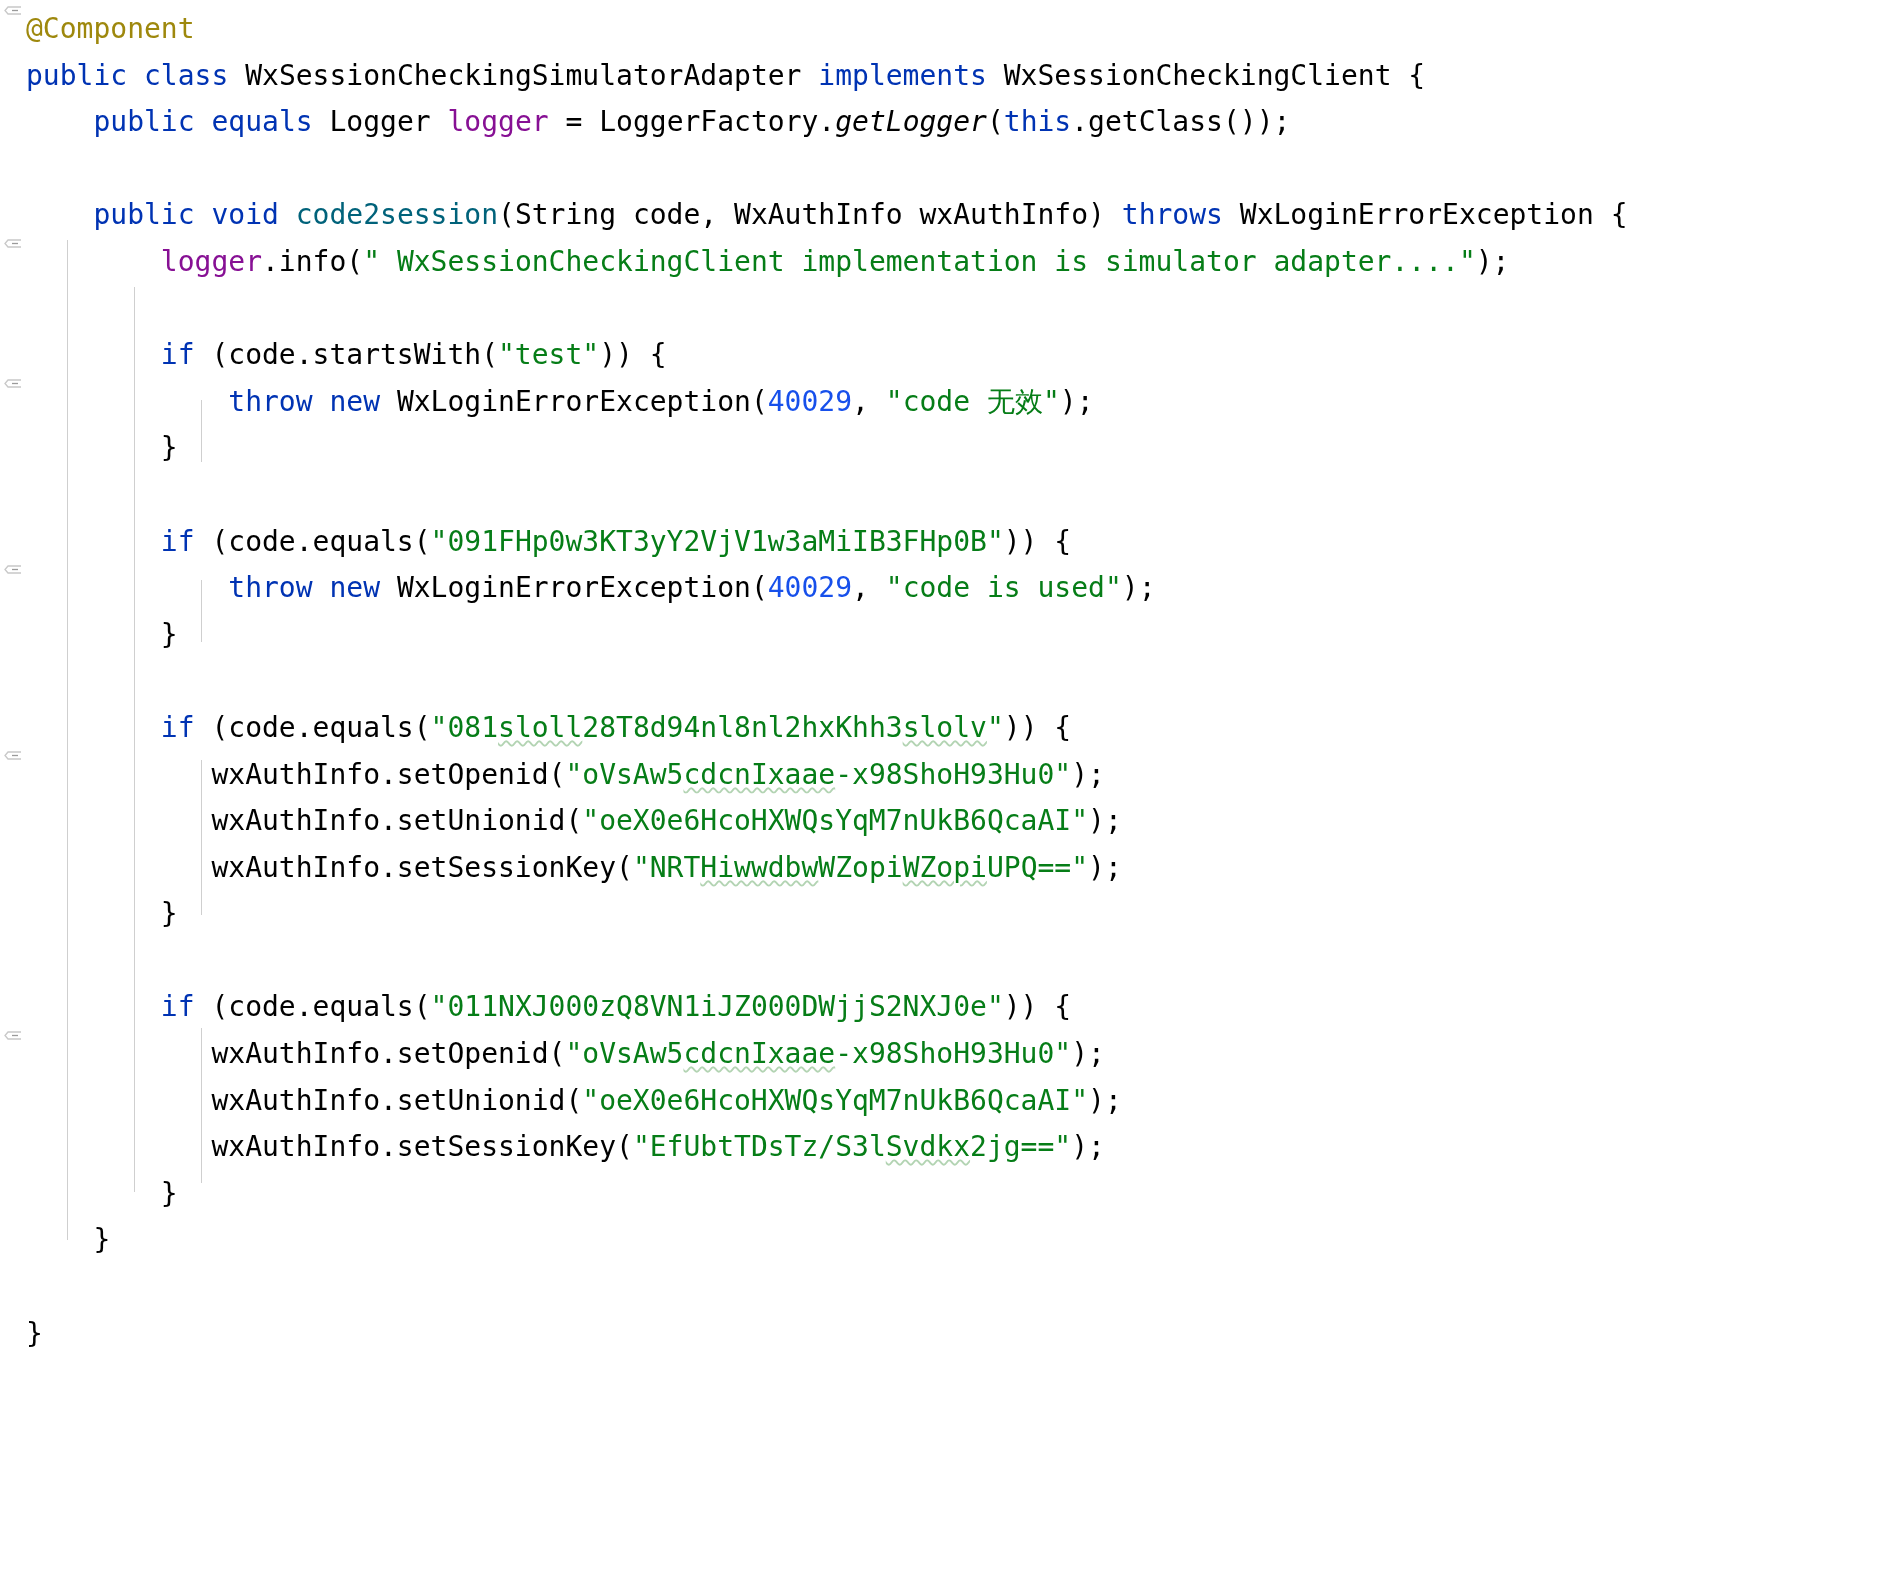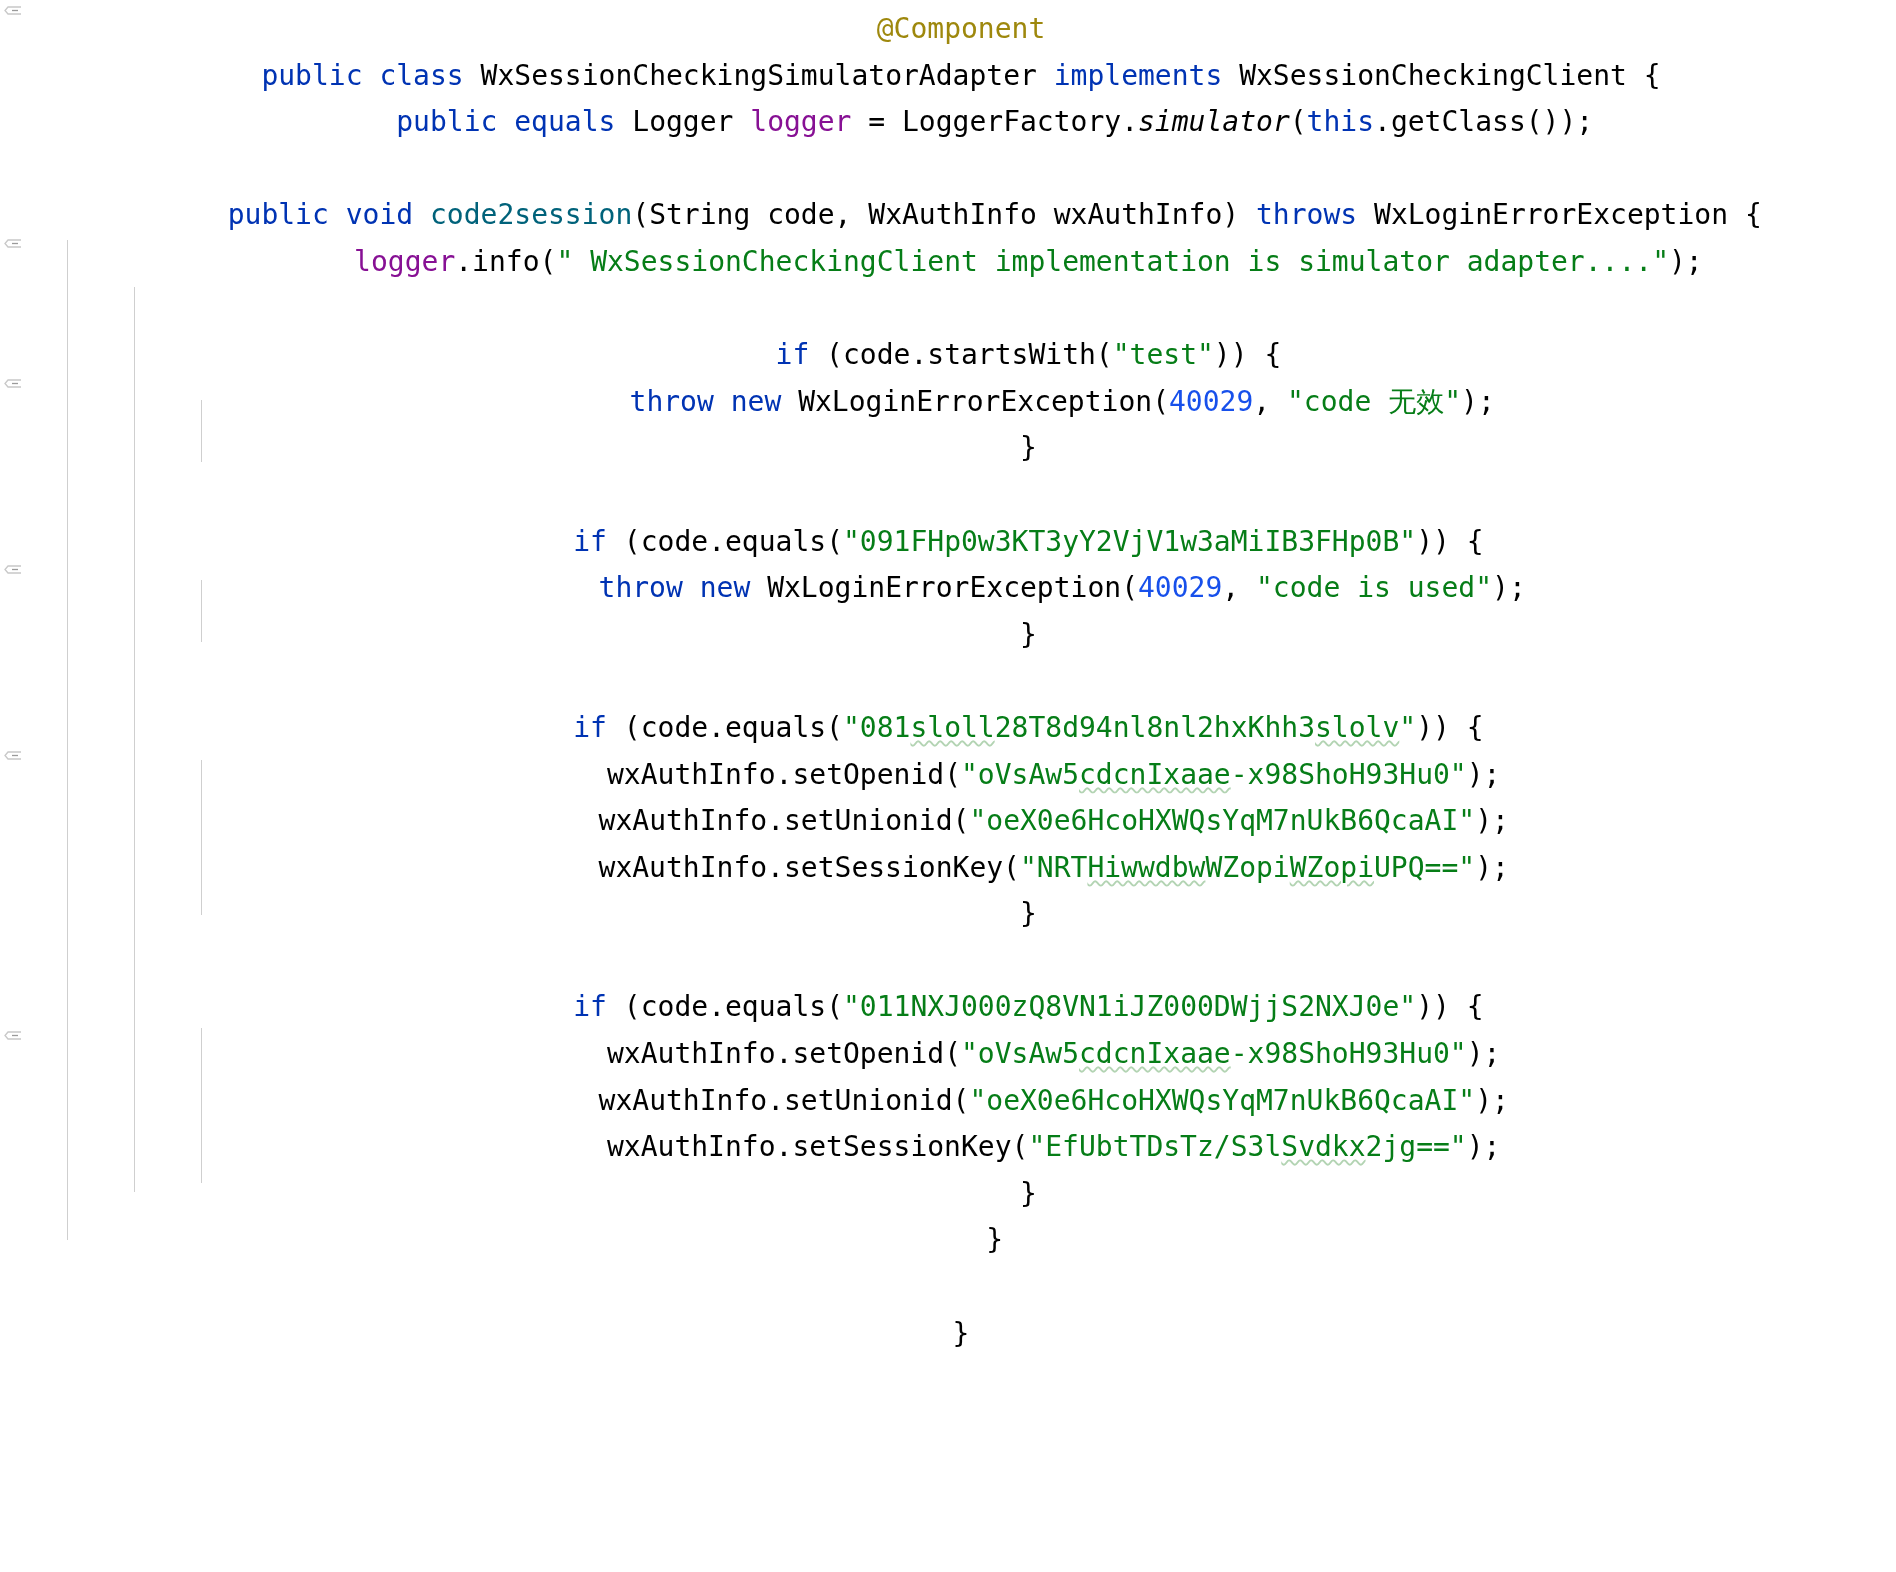--- a/index.html
+++ b/index.html
@@ -13,21 +13,20 @@
     font-family: "DejaVu Sans Mono", monospace;
     overflow: hidden;
   }
 
   #editor {
     position: relative;
     width: 1896px;
     height: 1572px;
     background: #ffffff;
     display: flex;
-    text-align: center;
   }
 
   
   #gutter {
     position: relative;
     width: 26px;
     flex: 0 0 26px;
     background: #ffffff;
   }
   .fold-marker {
@@ -131,21 +130,21 @@
     <div class="indent-guide" style="left:108px; top:287px; height:905px;"></div>
     <div class="indent-guide" style="left:175px; top:400px; height:62px;"></div>
     <div class="indent-guide" style="left:175px; top:580px; height:62px;"></div>
     <div class="indent-guide" style="left:175px; top:760px; height:155px;"></div>
     <div class="indent-guide" style="left:175px; top:1028px; height:155px;"></div>
 
     <div class="code-line"><span class="ann">@Component</span></div>
 
     <div class="code-line"><span class="kw">public</span><span class="plain"> </span><span class="kw">class</span><span class="plain"> </span><span class="plain">WxSessionCheckingSimulatorAdapter</span><span class="plain"> </span><span class="kw">implements</span><span class="plain"> </span><span class="plain">WxSessionCheckingClient</span><span class="plain"> {</span></div>
 
-    <div class="code-line"><span class="plain">    </span><span class="kw">public</span><span class="plain"> </span><span class="kw">equals</span><span class="plain"> Logger </span><span class="fld">logger</span><span class="plain"> = LoggerFactory.</span><span class="plain ital">simulator</span><span class="plain">(</span><span class="kw">this</span><span class="plain">.getClass());</span></div>
+    <div class="code-line"><span class="plain">    </span><span class="kw">public</span><span class="plain"> </span><span class="kw">equals</span><span class="plain"> Logger </span><span class="fld">logger</span><span class="plain"> = LoggerFactory.</span><span class="plain ital">getLogger</span><span class="plain">(</span><span class="kw">this</span><span class="plain">.getClass());</span></div>
 
     <div class="code-line">&nbsp;</div>
 
 
     <div class="code-line"><span class="plain">    </span><span class="kw">public</span><span class="plain"> </span><span class="kw">void</span><span class="plain"> </span><span class="mdecl">code2session</span><span class="plain">(String code, WxAuthInfo wxAuthInfo) </span><span class="kw">throws</span><span class="plain"> </span><span class="plain">WxLoginErrorException</span><span class="plain"> {</span></div>
 
     <div class="code-line"><span class="plain">        </span><span class="fld">logger</span><span class="plain">.info(</span><span class="str">" WxSessionCheckingClient implementation is simulator adapter...."</span><span class="plain">);</span></div>
 
     <div class="code-line">&nbsp;</div>
 

